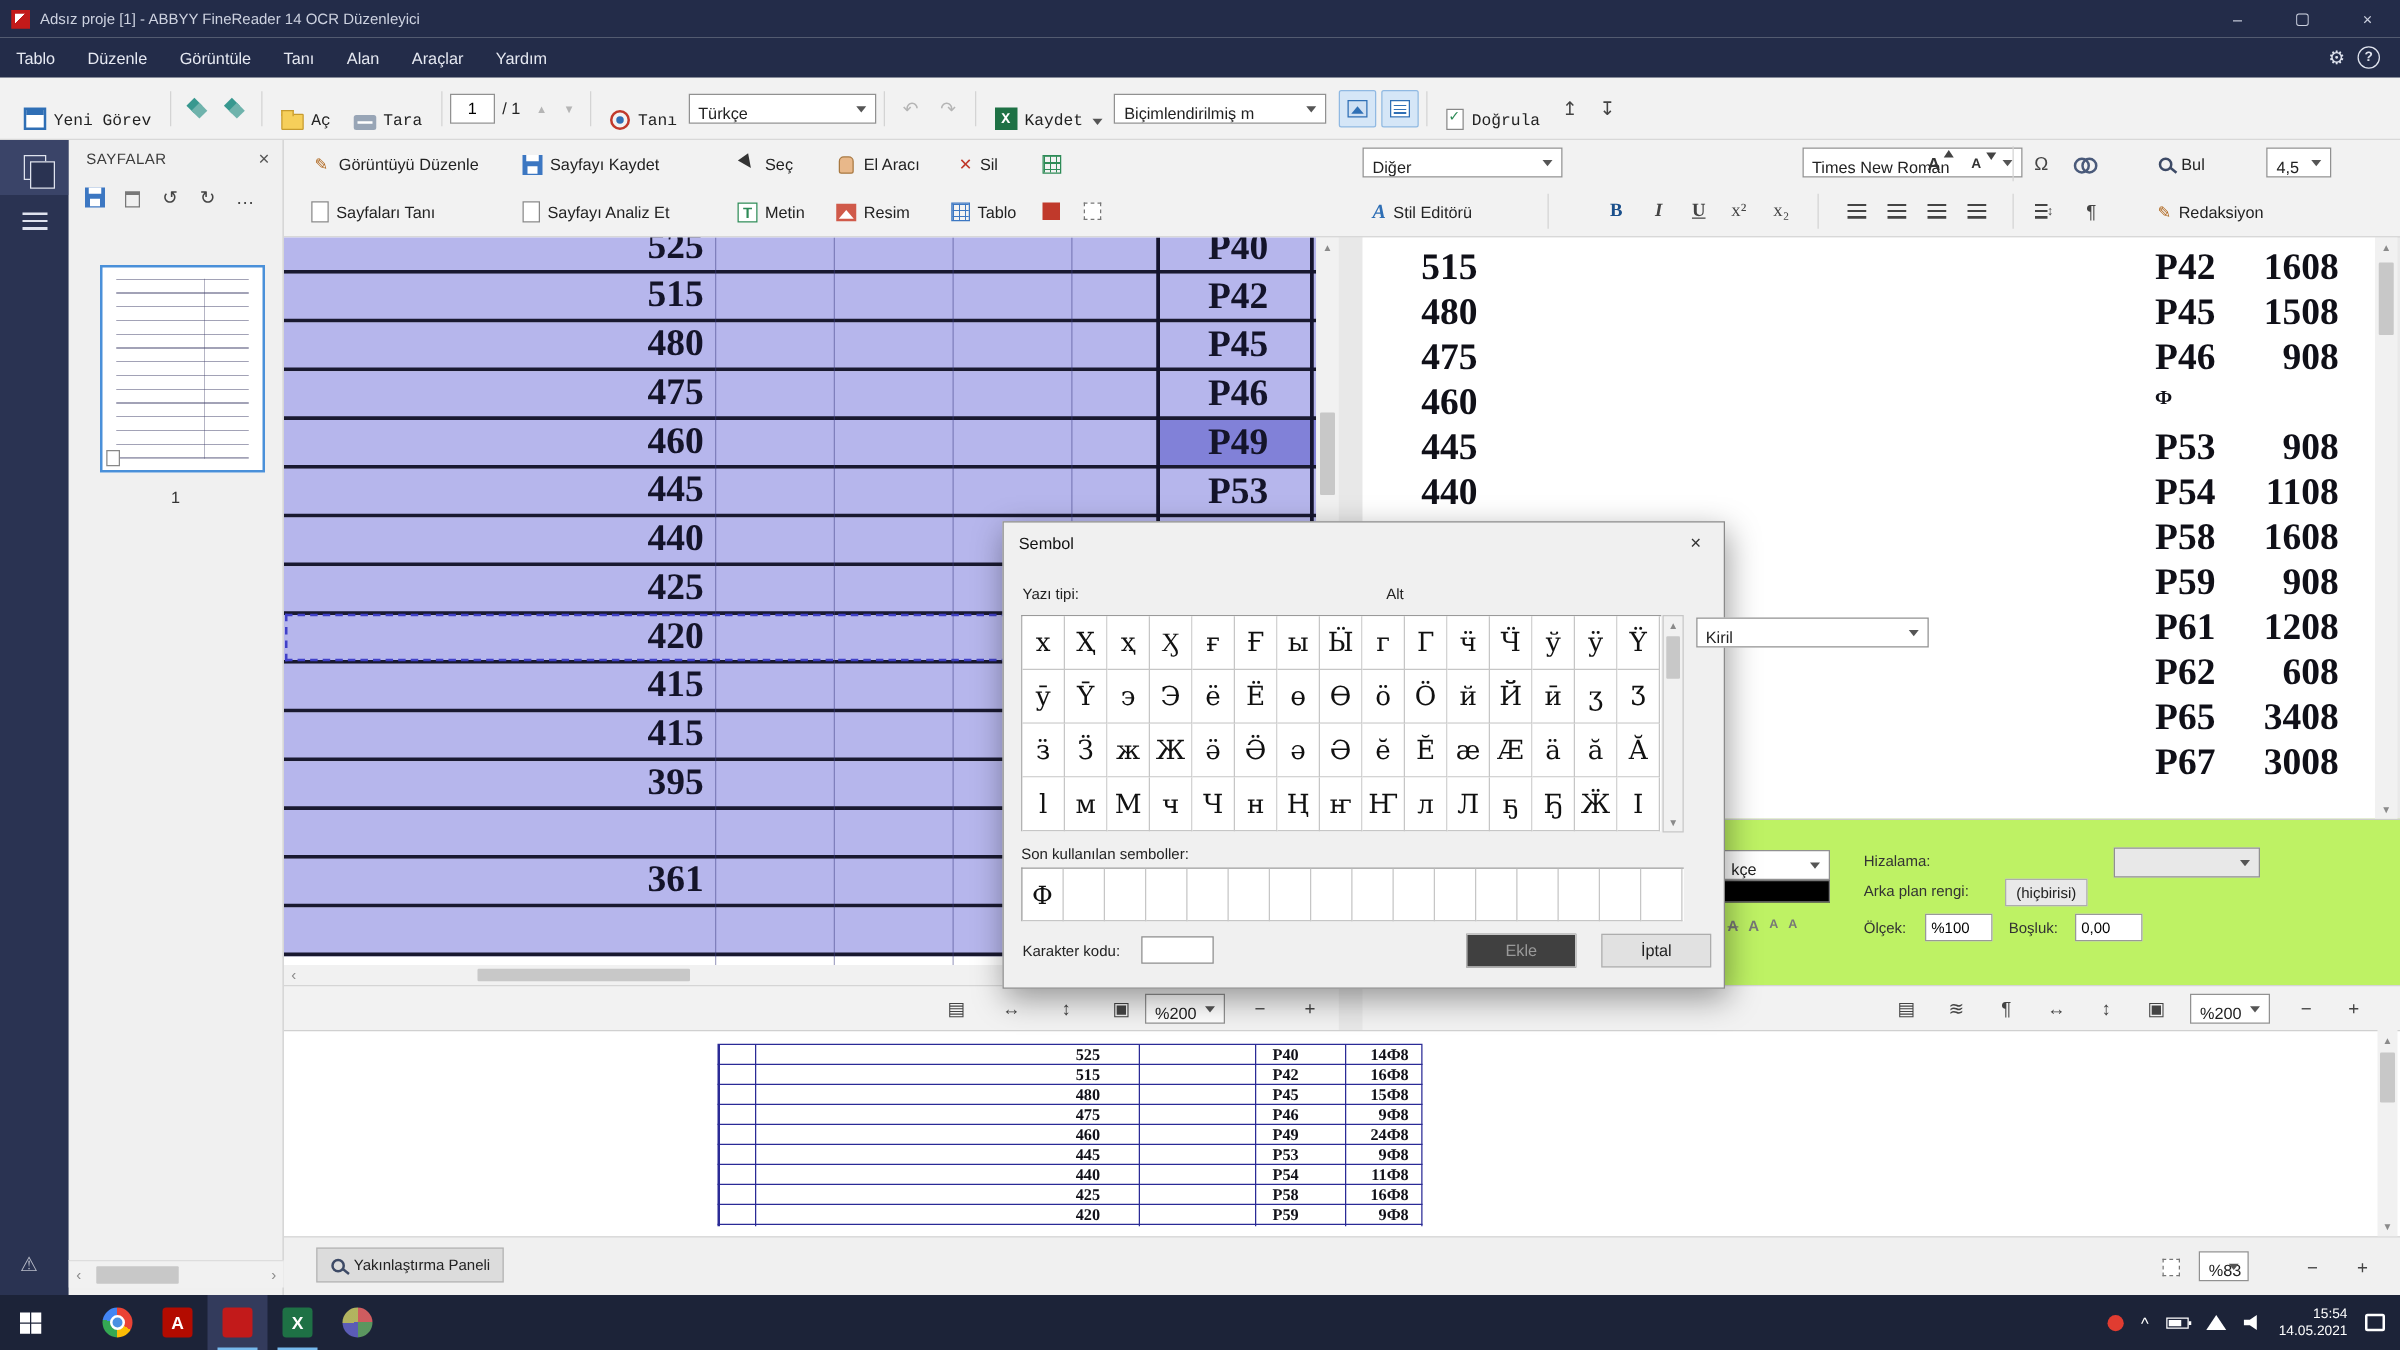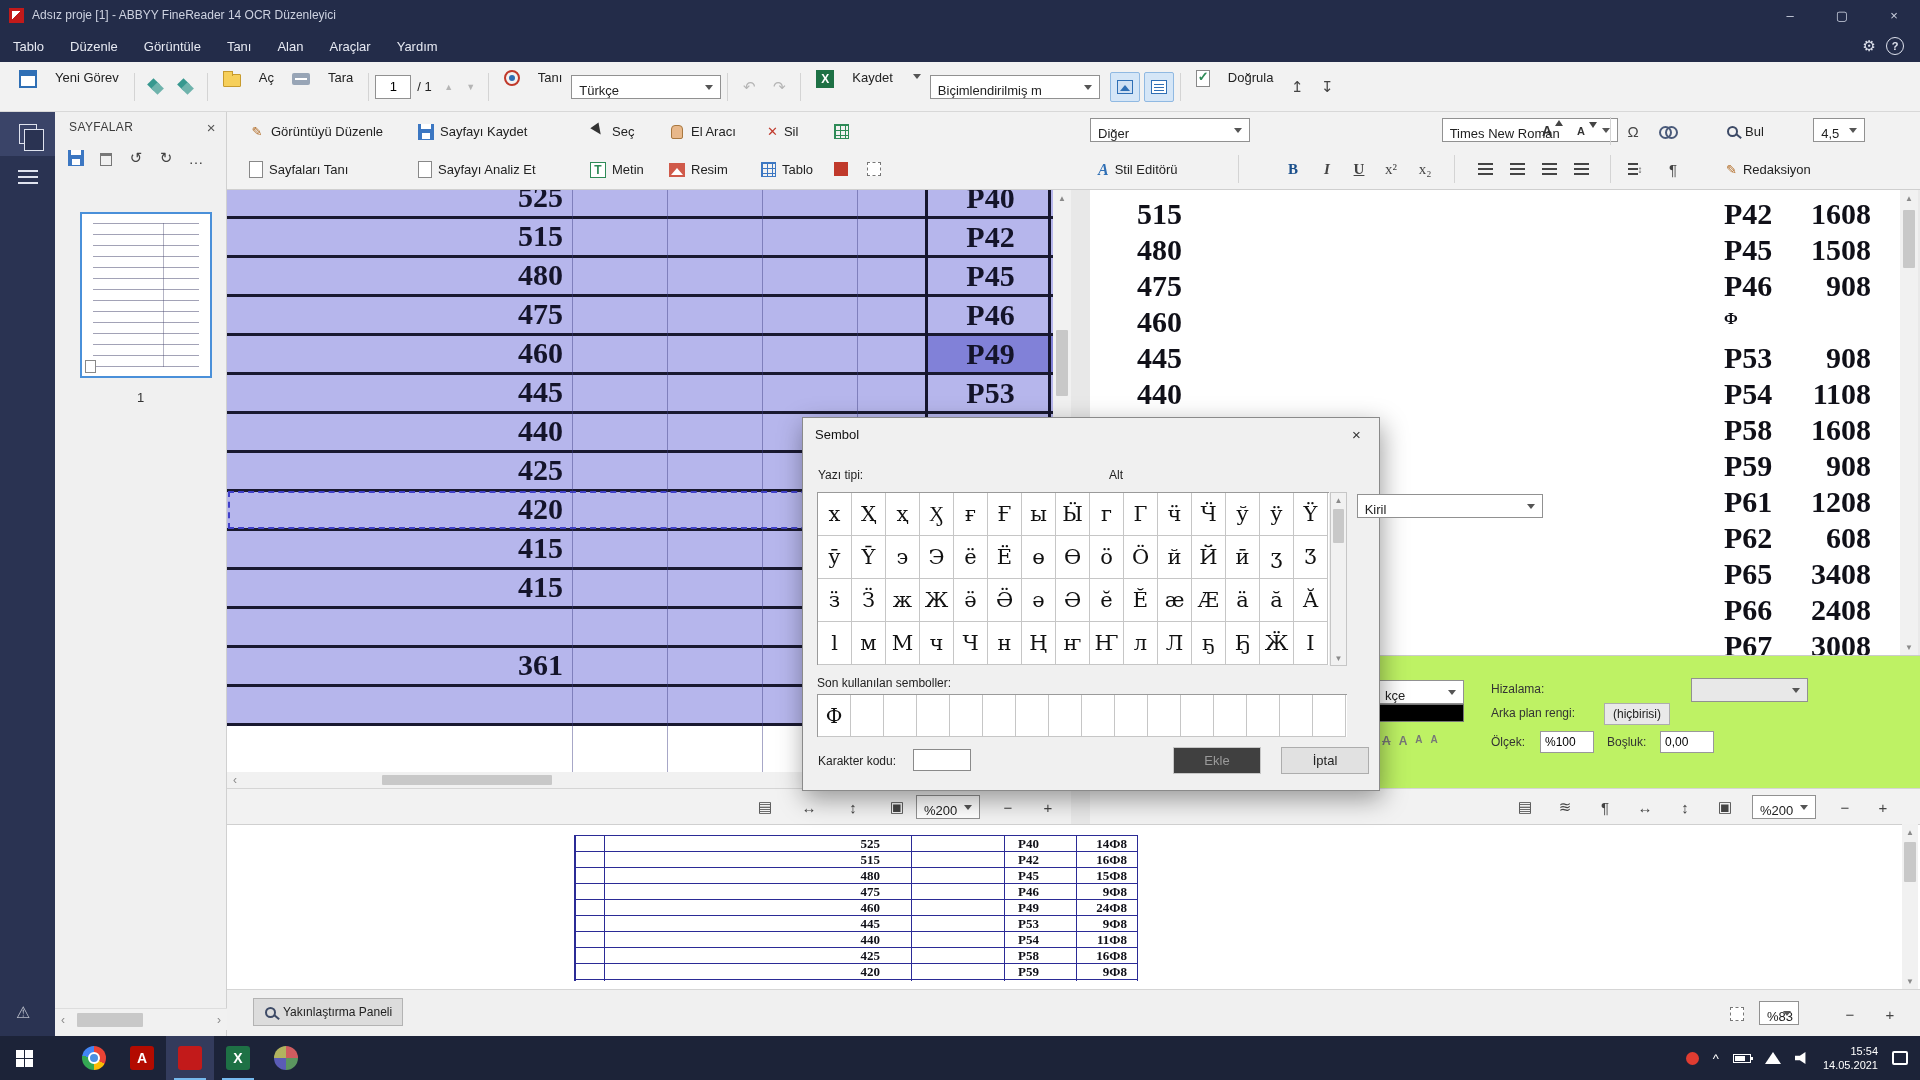--- a/index.html
+++ b/index.html
@@ -16,21 +16,21 @@
 .winbtns{margin-left:auto;display:flex;height:100%}
 .winbtn{width:52px;height:100%;display:flex;align-items:center;justify-content:center;font-size:13px;color:#cdd2e0}
 .menubar{background:var(--navy,#232c49);display:flex;align-items:center;z-index:30}
 .menu-items{display:flex;height:100%}
 .menu-item{display:flex;align-items:center;padding:0 13px;color:#e6e9f2;font-size:13px}
 .menu-right{margin-left:auto;display:flex;align-items:center;gap:10px;padding-right:16px}
 .menu-ic{color:#dfe3ee;font-size:15px}
 .help-circle{width:18px;height:18px;border:1px solid #dfe3ee;border-radius:50%;display:flex;align-items:center;justify-content:center;font-size:11px;font-weight:bold}
 
 .maintb{background:var(--toolbarBg,#f2f2f2);border-bottom:1px solid #d8d8d8;display:flex;align-items:center;padding-left:10px;z-index:5}
-.tb{display:inline-flex;align-items:flex-start;gap:18px;height:34px;padding:0 9px;background:transparent;border:none;font-size:13px;color:#222;font-family:Liberation Sans, sans-serif;white-space:nowrap}
+.tb{display:inline-flex;align-items:flex-end;gap:6px;height:34px;padding:0 9px;background:transparent;border:none;font-size:13px;color:#222;font-family:Liberation Mono, monospace;white-space:nowrap}
 .iconbtn{display:inline-flex;align-items:center;justify-content:center;width:30px;height:30px;background:transparent;border:none;color:#444;font-size:15px;font-family:inherit;position:relative}
 .vsep{width:1px;height:28px;background:#d4d4d4;margin:0 6px;display:inline-block;flex:none}
 .combo{position:relative;display:inline-flex;align-items:flex-end;height:24px;background:#fff;border:1px solid #919191;padding:0 22px 0 7px;font-size:13px;color:#222;white-space:nowrap;overflow:hidden}
 .combo::after{content:"";position:absolute;right:7px;top:50%;margin-top:-2px;border:4px solid transparent;border-top:5px solid #555}
 .combo-dis{background:#e8e8e8;color:#888}
 .dis{color:#b5b5b5}
 .pageinput{width:36px;height:24px;border:1px solid #919191;text-align:center;font-size:13px;font-family:inherit;background:#fff}
 .btn-sel{background:#d5e6f7;border:1px solid #90b9e2;border-radius:2px}
 .caret-sm{border:4px solid transparent;border-top:5px solid #555;display:inline-block;margin-left:2px;margin-top:4px}
 
@@ -521,20 +521,26 @@
           </div>
         </div>
 
         <div class="img-row">
           <div class="img-num">415</div>
           <div class="img-p">
             <span></span>
           </div>
         </div>
 
+        <div class="img-row">
+          <div class="img-num">395</div>
+          <div class="img-p">
+            <span></span>
+          </div>
+        </div>
 
         <div class="img-row">
           <div class="img-p">
             <span></span>
           </div>
         </div>
 
         <div class="img-row">
           <div class="img-num">361</div>
           <div class="img-p">
@@ -632,25 +638,20 @@
           <span class="t-p">P62</span>
           <span class="t-val">608</span>
         </div>
 
         <div class="t-row">
           <span class="t-num"></span>
           <span class="t-p">P65</span>
           <span class="t-val">3408</span>
         </div>
 
-        <div class="t-row">
-          <span class="t-num"></span>
-          <span class="t-p">P66</span>
-          <span class="t-val">2408</span>
-        </div>
 
         <div class="t-row">
           <span class="t-num"></span>
           <span class="t-p">P67</span>
           <span class="t-val">3008</span>
         </div>
       </div>
   </div>
 
   <div class="sb" style="left:1900px;top:190px;width:18px;height:465px">

